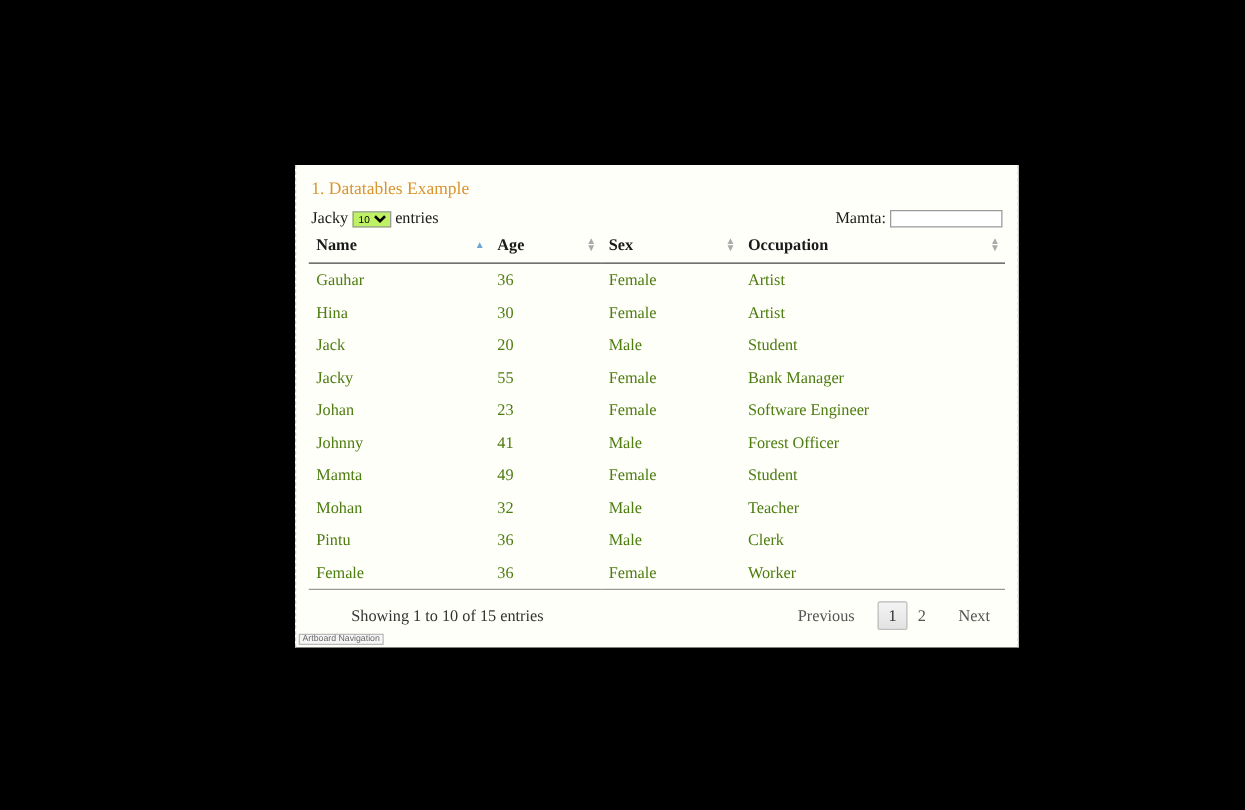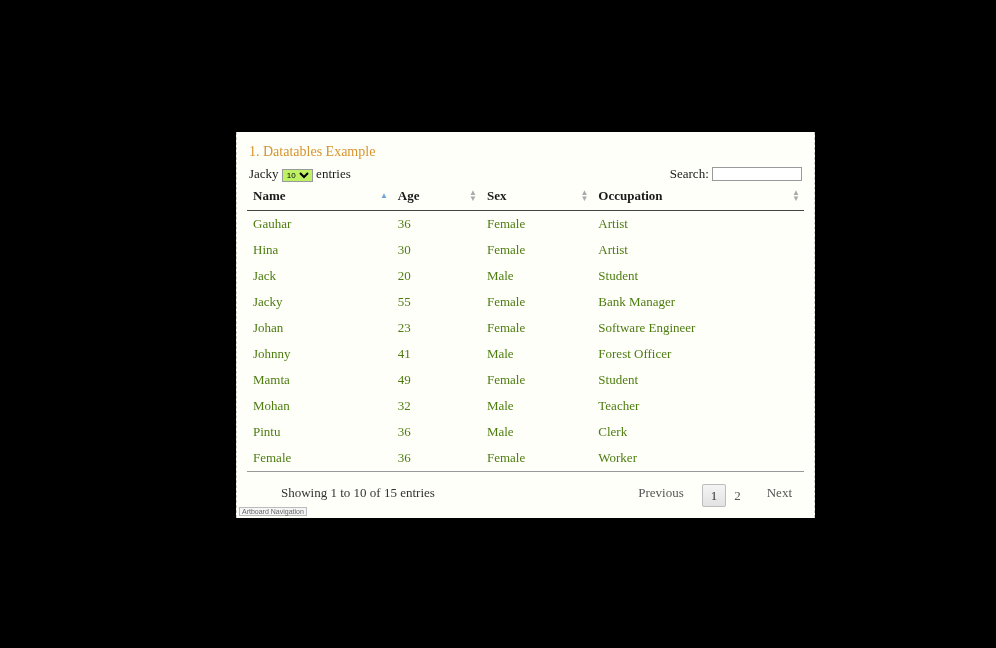--- a/index.html
+++ b/index.html
@@ -89,21 +89,21 @@
     display: flex;
     justify-content: space-between;
     align-items: center;
     padding: 10px 4px 0 2px;
     font-size: 13px;
     color: #333;
     margin-left: 32px;
   }
   .paginate {
     display: flex;
-    align-items: flex-end;
+    align-items: center;
     gap: 10px;
   }
   .paginate .pg {
     padding: 3px 8px;
     color: #555;
     cursor: pointer;
     font-size: 13px;
   }
   .paginate .pg.current {
     border: 1px solid #bdbdbd;
@@ -137,21 +137,21 @@
 
   <div class="controls">
     <div class="length-label">
       <span>Jacky</span>
       <select>
         <option>10</option>
       </select>
       <span>entries</span>
     </div>
     <div class="search-wrap">
-      <span>Search:</span>
+      <span>Mamta:</span>
       <input type="text" value="" style="">
     </div>
   </div>
 
   <table class="dt">
     <thead>
       <tr>
         <th class="col-name">
           <span>Name</span>
           <span class="sort-ind sort-asc">▲</span>

